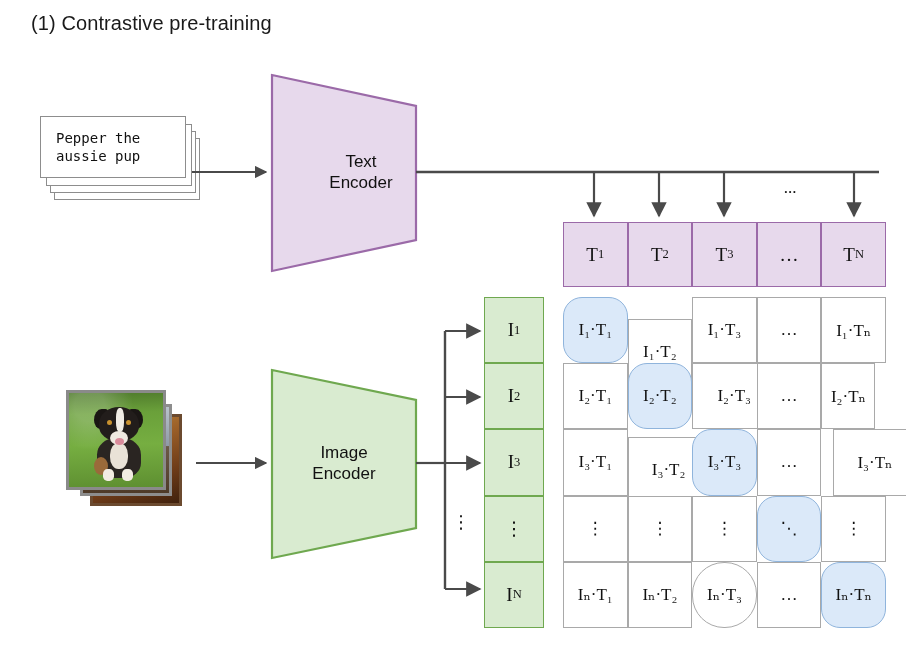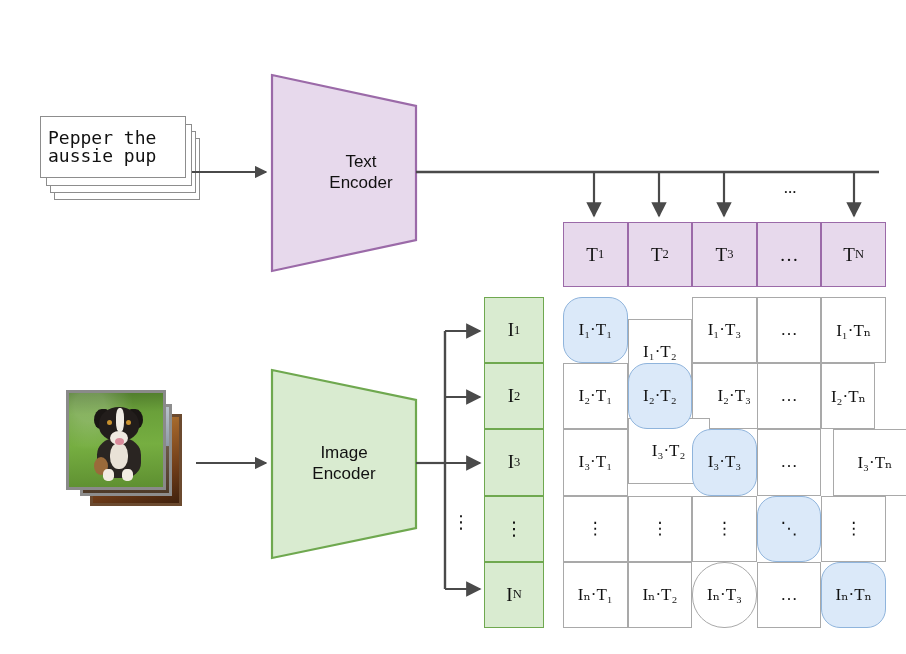--- a/index.html
+++ b/index.html
@@ -41,24 +41,24 @@
   .card-front { left: 0px;  top: 0px;  width: 146px; height: 62px; z-index: 3; }
   .card-text {
     position: absolute;
     left: 0; top: 0;
     width: 146px; height: 62px;
     z-index: 4;
     display: flex;
     flex-direction: column;
     justify-content: center;
     align-items: flex-start;
-    padding-left: 8px;
+    padding-left: 16px;
     box-sizing: border-box;
     font-family: "DejaVu Sans Mono", "Liberation Mono", monospace;
-    font-size: 18px;
+    font-size: 14px;
     line-height: 18px;
     color: #111111;
     white-space: pre;
   }
 
   
   .photo-stack { position: absolute; }
   .photo {
     position: absolute;
     box-sizing: border-box;
@@ -228,20 +228,21 @@
     display: flex;
     align-items: center;
     justify-content: center;
   }
 </style>
 </head>
 <body>
 
 <div id="canvas">
 
+  <div id="title">(1) Contrastive pre-training</div>
 
   <div class="card-stack" style="left:40px; top:116px; width:170px; height:92px;">
     <div class="card card-back3"></div>
     <div class="card card-back2"></div>
     <div class="card card-back1"></div>
     <div class="card card-front"></div>
     <div class="card-text">
       <span>Pepper the</span>
       <span>aussie pup</span>
     </div>
@@ -339,21 +340,21 @@
       <div class="m-cell" style="left: 627.6px; top: 297px; width: 64.6px; height: 66.2px; margin-top: 22px;">I₁·T₂</div>
       <div class="m-cell" style="left: 692.2px; top: 297px; width: 64.6px; height: 66.2px;">I₁·T₃</div>
       <div class="m-cell" style="left: 756.8px; top: 297px; width: 64.6px; height: 66.2px;">…</div>
       <div class="m-cell" style="left: 821.4px; top: 297px; width: 64.6px; height: 66.2px;">I₁·Tₙ</div>
       <div class="m-cell" style="left: 563px; top: 363.2px; width: 64.6px; height: 66.2px;">I₂·T₁</div>
       <div class="m-cell hl" style="left: 627.6px; top: 363.2px; width: 64.6px; height: 66.2px;">I₂·T₂</div>
       <div class="m-cell" style="left: 692.2px; top: 363.2px; width: 84px; height: 66.2px;">I₂·T₃</div>
       <div class="m-cell" style="left: 756.8px; top: 363.2px; width: 64.6px; height: 66.2px;">…</div>
       <div class="m-cell" style="left: 821.4px; top: 363.2px; width: 54px; height: 66.2px;">I₂·Tₙ</div>
       <div class="m-cell" style="left: 563px; top: 429.4px; width: 64.6px; height: 66.2px;">I₃·T₁</div>
-      <div class="m-cell" style="left: 627.6px; top: 418px; width: 82px; height: 66.2px;">I₃·T₂</div>
+      <div class="m-cell" style="left: 627.6px; top: 437px; width: 82px; height: 66.2px;">I₃·T₂</div>
       <div class="m-cell hl" style="left: 692.2px; top: 429.4px; width: 64.6px; height: 66.2px;">I₃·T₃</div>
       <div class="m-cell" style="left: 756.8px; top: 429.4px; width: 64.6px; height: 66.2px;">…</div>
       <div class="m-cell" style="left: 821.4px; top: 429.4px; width: 83px; height: 66.2px; margin-left: 12px;">I₃·Tₙ</div>
       <div class="m-cell" style="left: 563px; top: 495.6px; width: 64.6px; height: 66.2px;">⋮</div>
       <div class="m-cell" style="left: 627.6px; top: 495.6px; width: 64.6px; height: 66.2px;">⋮</div>
       <div class="m-cell" style="left: 692.2px; top: 495.6px; width: 64.6px; height: 66.2px;">⋮</div>
       <div class="m-cell hl" style="left: 756.8px; top: 495.6px; width: 64.6px; height: 66.2px;">⋱</div>
       <div class="m-cell" style="left: 821.4px; top: 495.6px; width: 64.6px; height: 66.2px;">⋮</div>
       <div class="m-cell" style="left: 563px; top: 561.8px; width: 64.6px; height: 66.2px;">Iₙ·T₁</div>
       <div class="m-cell" style="left: 627.6px; top: 561.8px; width: 64.6px; height: 66.2px;">Iₙ·T₂</div>

